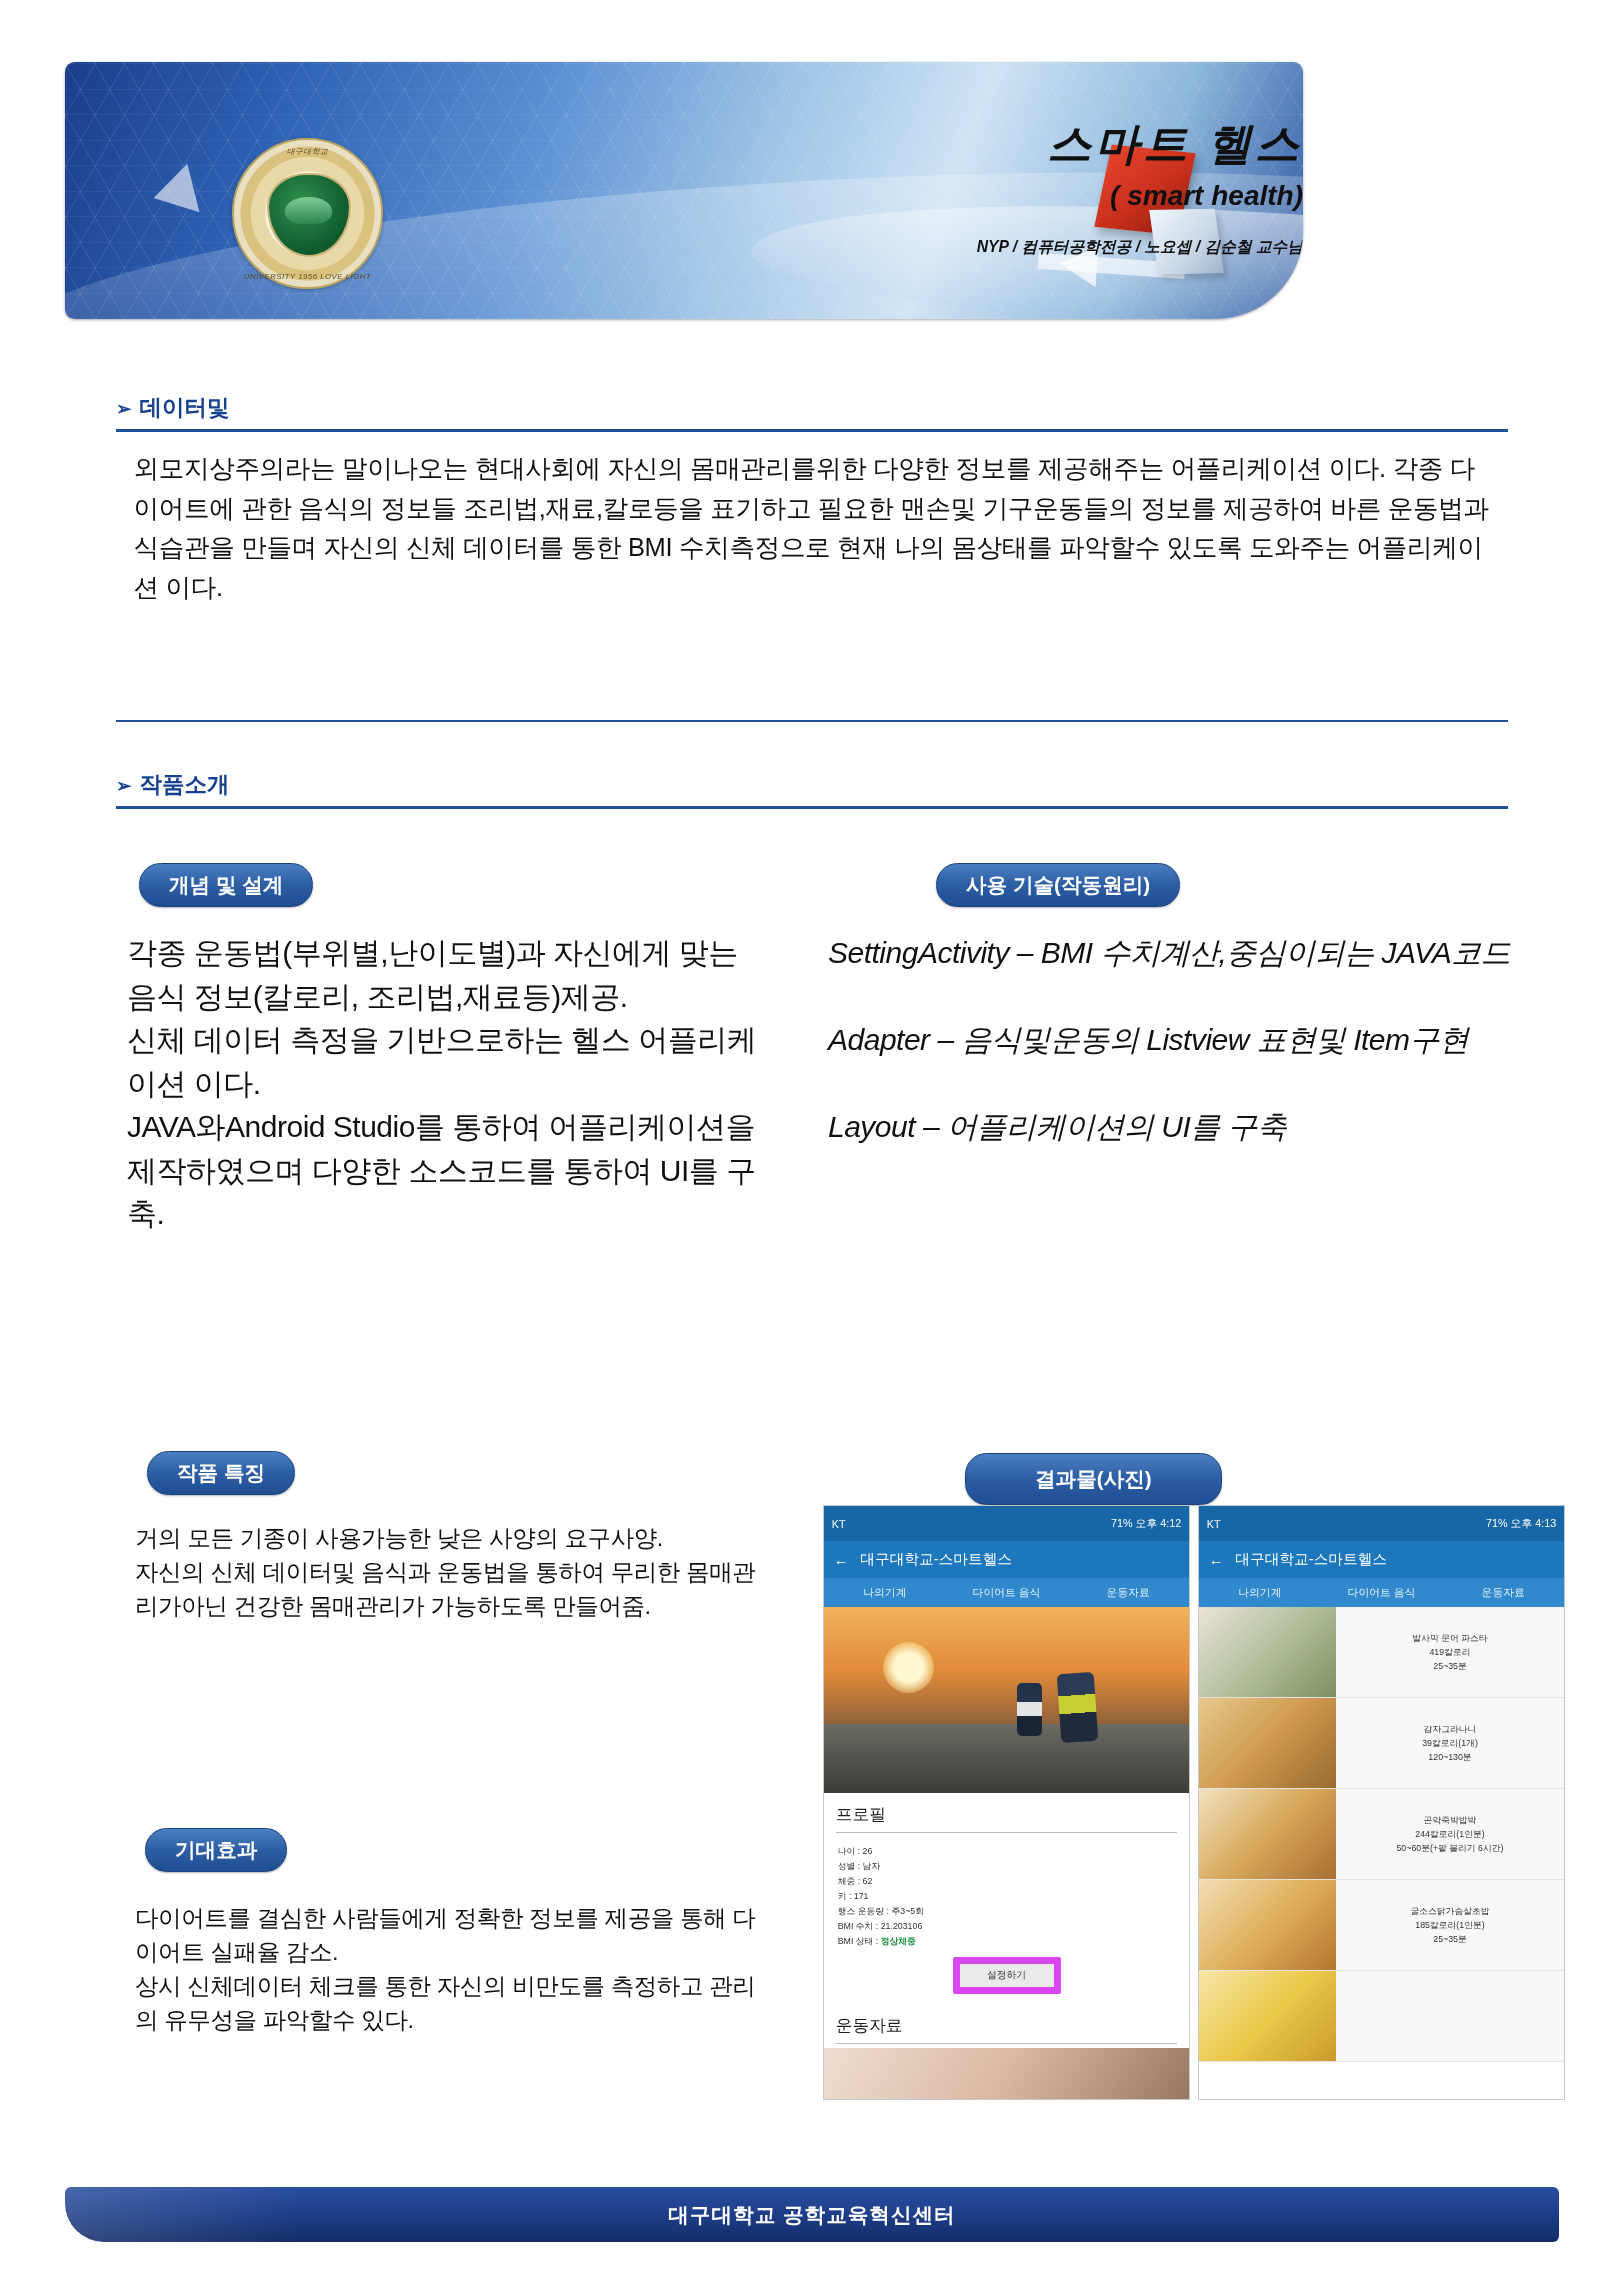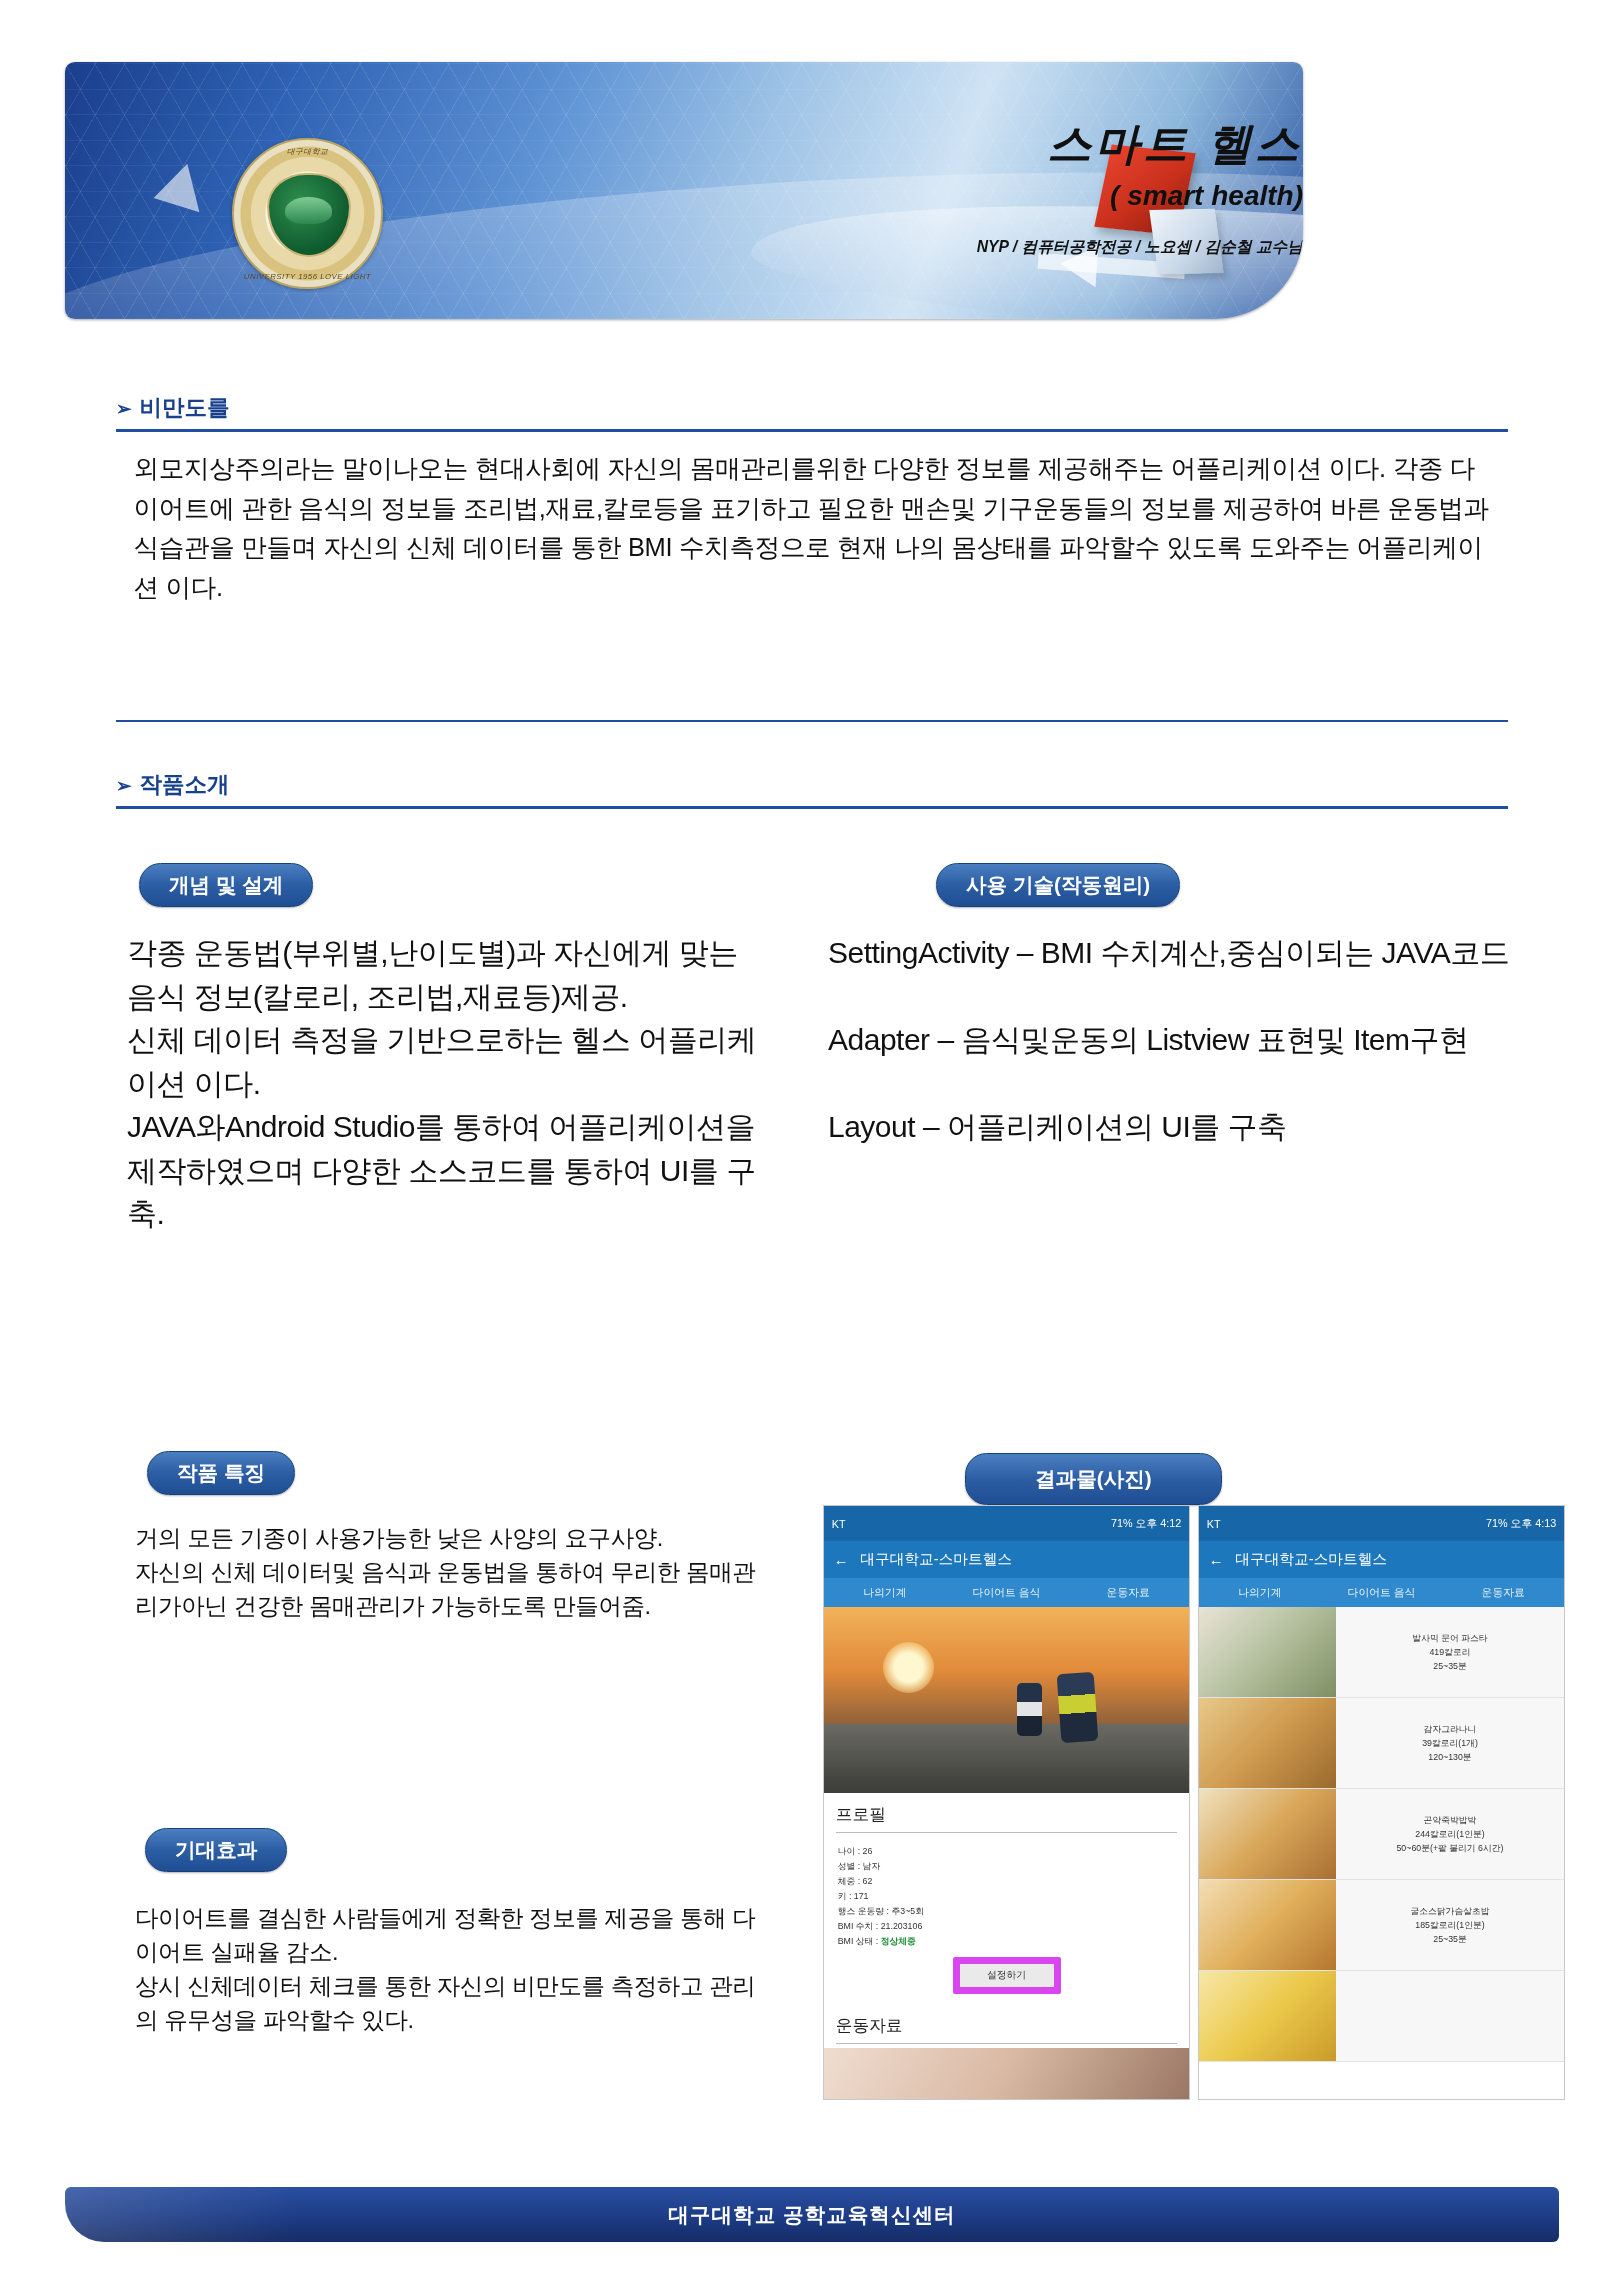--- a/index.html
+++ b/index.html
@@ -416,21 +416,21 @@
 
     <div class="banner-titles">
       <div class="banner-title">스마트 헬스</div>
       <div class="banner-subtitle">( smart health)</div>
       <div class="banner-meta">NYP / 컴퓨터공학전공 / 노요셉 / 김순철 교수님</div>
     </div>
   </div>
 
   <div class="section" style="top:392px;">
     <div class="sec-head">
-      <span class="bullet">➢</span><span>비만도를</span>
+      <span class="bullet">➢</span><span>데이터및</span>
     </div>
     <div class="sec-rule"></div>
     <div class="summary-body">외모지상주의라는 말이나오는 현대사회에 자신의 몸매관리를위한 다양한 정보를 제공해주는 어플리케이션 이다. 각종 다이어트에 관한 음식의 정보들 조리법,재료,칼로등을 표기하고 필요한 맨손및 기구운동들의 정보를 제공하여 바른 운동법과 식습관을 만들며 자신의 신체 데이터를 통한 BMI 수치측정으로 현재 나의 몸상태를 파악할수 있도록 도와주는 어플리케이션 이다.</div>
   </div>
   <div class="section" style="top:720px;">
     <div class="sec-rule thin"></div>
   </div>
 
   <div class="section" style="top:769px;">
     <div class="sec-head">
@@ -442,21 +442,21 @@
   <div style="position:absolute; left:139px; top:863px;">
     <span class="pill">개념 및 설계</span>
   </div>
   <div style="position:absolute; left:127px; top:931px; width:647px;" class="col-text">각종 운동법(부위별,난이도별)과 자신에게 맞는 음식 정보(칼로리, 조리법,재료등)제공.
 신체 데이터 측정을 기반으로하는 헬스 어플리케이션 이다.
 JAVA와Android Studio를 통하여 어플리케이션을 제작하였으며 다양한 소스코드를 통하여 UI를 구축.</div>
 
   <div style="position:absolute; left:936px; top:863px;">
     <span class="pill">사용 기술(작동원리)</span>
   </div>
-  <div style="position:absolute; left:828px; top:931px; width:686px;" class="col-text">SettingActivity – BMI 수치계산,중심이되는 JAVA코드
+  <div style="position:absolute; left:828px; top:931px; width:686px;font-style:italic;" class="col-text">SettingActivity – BMI 수치계산,중심이되는 JAVA코드
 
 Adapter – 음식및운동의 Listview 표현및 Item구현
 
 Layout – 어플리케이션의 UI를 구축</div>
 
   <div style="position:absolute; left:147px; top:1451px;">
     <span class="pill">작품 특징</span>
   </div>
   <div style="position:absolute; left:135px; top:1521px; width:637px;" class="col-text-sm">거의 모든 기종이 사용가능한 낮은 사양의 요구사양.
 자신의 신체 데이터및 음식과 운동법을 통하여 무리한 몸매관리가아닌 건강한 몸매관리가 가능하도록 만들어줌.</div>

